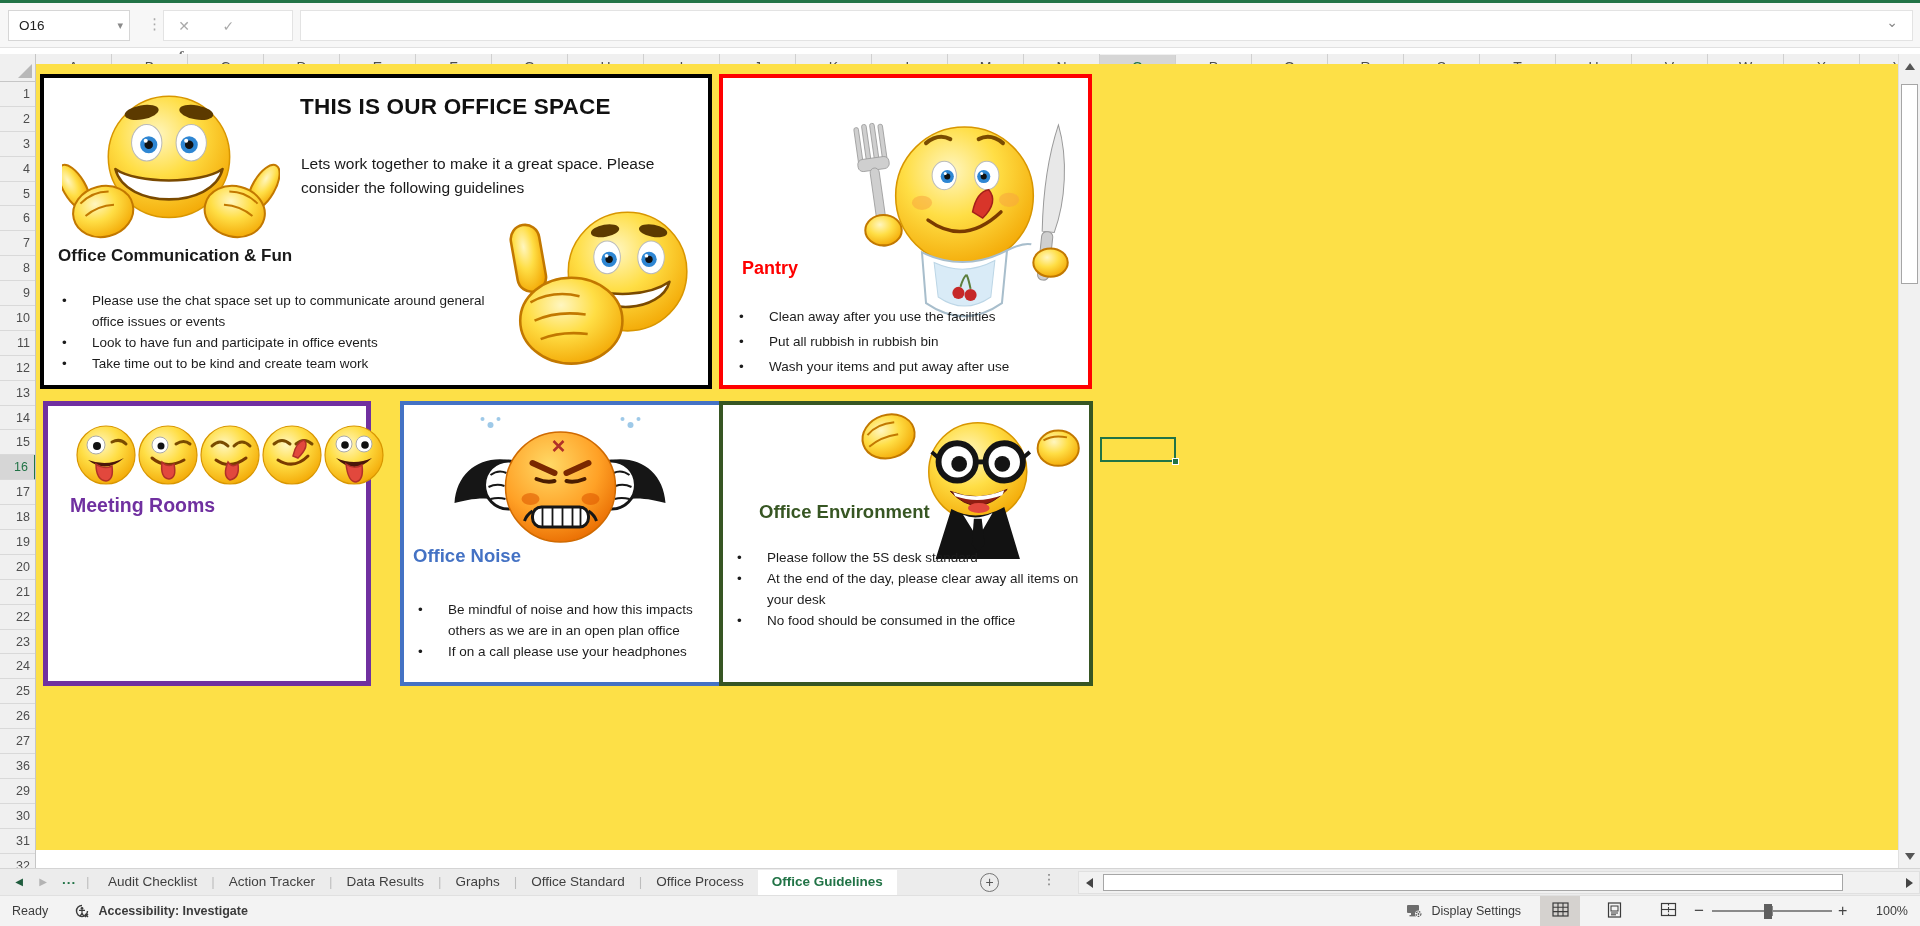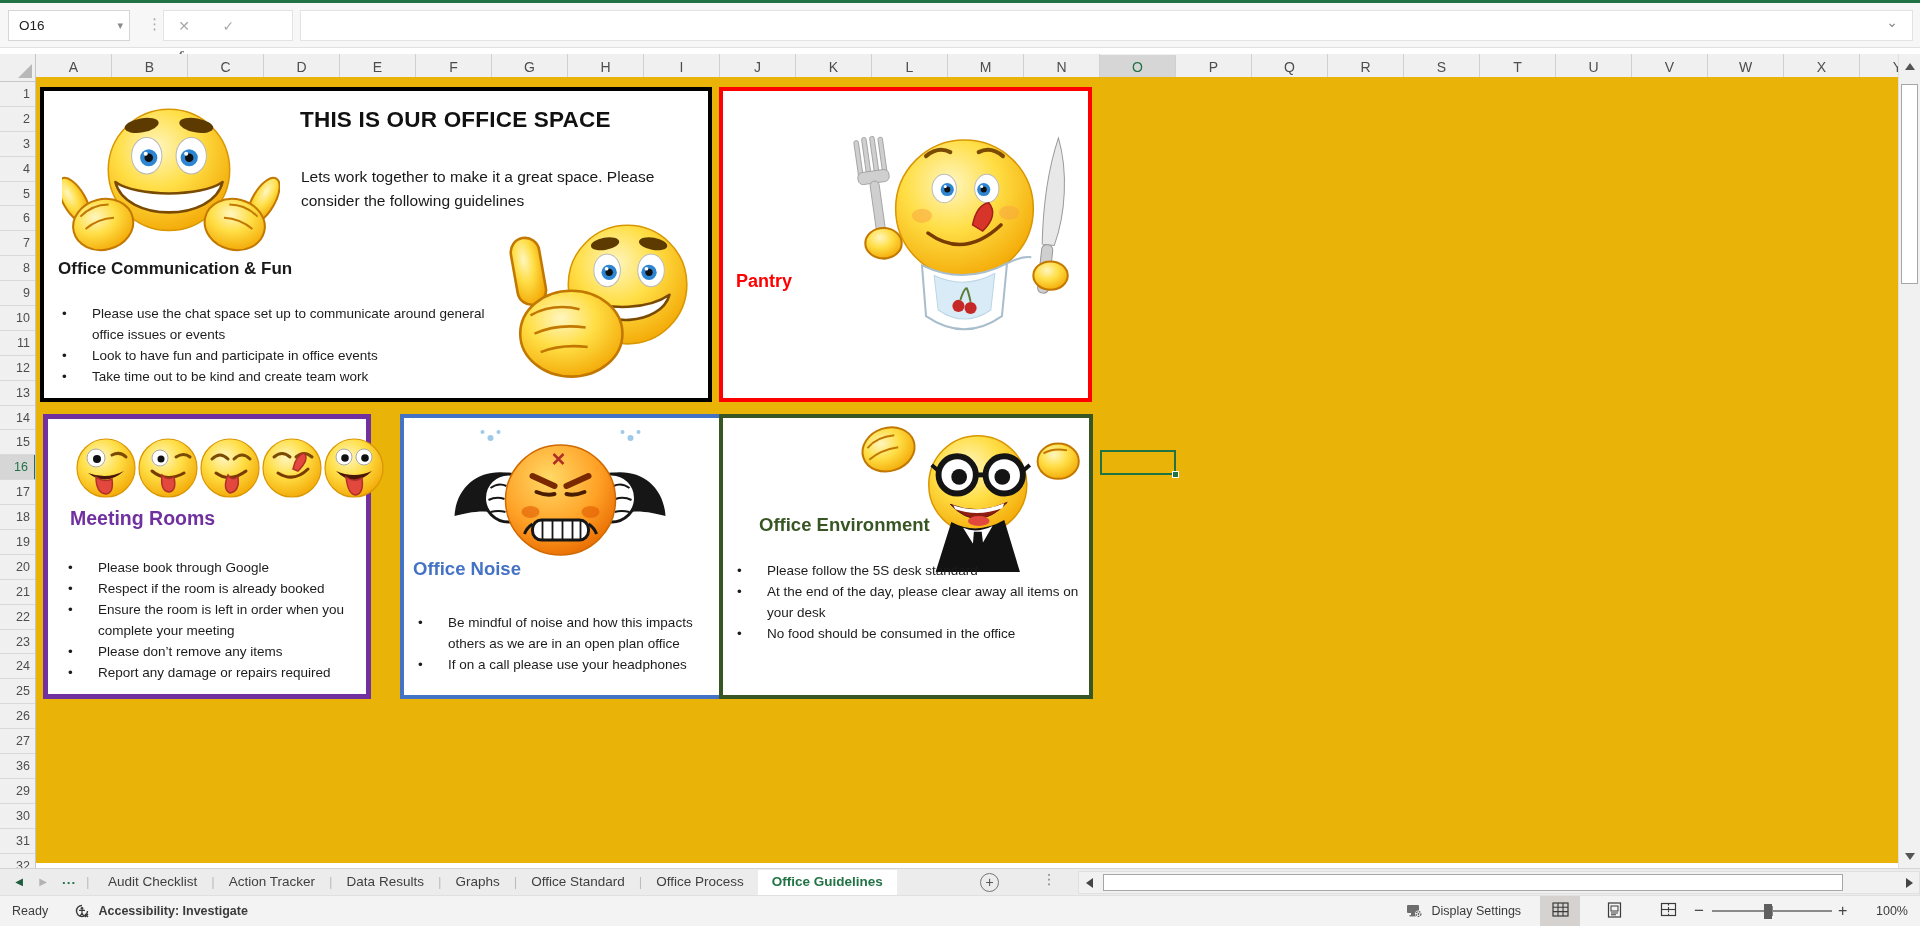--- a/index.html
+++ b/index.html
@@ -27,21 +27,21 @@
   .corner { position:absolute; left:0; top:54px; width:36px; height:28px; background:#f0f0f0; border-right:1px solid #c6c6c6; border-bottom:1px solid #c6c6c6; }
   .corner-tri { position:absolute; right:3px; bottom:3px; width:0; height:0; border-left:14px solid transparent; border-bottom:14px solid #b8b8b8; }
   .col-headers { position:absolute; left:36px; top:54px; width:1862px; height:28px; overflow:hidden; white-space:nowrap; border-bottom:1px solid #c6c6c6; background:#f0f0f0; }
   .col-h { display:inline-block; width:76px; height:28px; text-align:center; line-height:27px; font-size:14px; color:#4d4d4d; border-right:1px solid #d0d0d0; background:#f0f0f0; }
   .col-h.sel { background:#d6d6d6; color:#217346; border-bottom:2px solid #217346; line-height:25px; }
   .row-headers { position:absolute; left:0; top:82px; width:36px; height:786px; overflow:hidden; background:#f0f0f0; border-right:1px solid #c6c6c6; }
   .row-h { width:36px; height:24.9px; font-size:12.5px; color:#4d4d4d; text-align:right; padding-right:6px; line-height:24px; border-bottom:1px solid #d9d9d9; }
   .row-h.sel { background:#d6d6d6; color:#217346; border-right:2px solid #217346; }
 
   
-  .grid { position:absolute; left:36px; top:77px; width:1862px; height:786px; background:#eab308; overflow:hidden; }
+  .grid { position:absolute; left:36px; top:64px; width:1862px; height:786px; background:#fde047; overflow:hidden; }
 
   
   .gbox { position:absolute; background:#fff; }
   #boxOfficeSpace { left:4px; top:10px; width:672px; height:315px; border:4px solid #000; }
   #boxPantry { left:683px; top:10px; width:373px; height:315px; border:4px solid #f00; }
   #boxMeeting { left:7px; top:337px; width:328px; height:285px; border:5px solid #7030a0; }
   #boxNoise { left:364px; top:337px; width:336px; height:285px; border:4px solid #be185d; }
   #boxEnv { left:683px; top:337px; width:374px; height:285px; border:4px solid #375623; }
 
   .os-title { position:absolute; left:256px; top:16px; font-size:22.5px; font-weight:bold; color:#111; letter-spacing:0.2px; }
@@ -285,21 +285,26 @@
         <ellipse cx="166" cy="100" rx="10" ry="7" fill="#F7A640" opacity="0.55"></ellipse>
         <path d="M86,120 Q122,146 158,112" fill="none" stroke="#7A3B00" stroke-width="3.5" stroke-linecap="round"></path>
         <path d="M140,118 Q156,102 146,90 Q134,92 130,112 Z" fill="#D8352A" stroke="#A3201A" stroke-width="1.5"></path>
         <path d="M80,152 Q122,172 164,150 L159,202 Q122,228 84,202 Z" fill="#fff" stroke="#A8BECC" stroke-width="2"></path>
         <path d="M92,162 Q122,176 152,160 L148,196 Q122,214 96,196 Z" fill="#D9EBF7" stroke="#BCD6E6"></path>
         <circle cx="116" cy="192" r="6" fill="#C62828"></circle>
           <circle cx="128" cy="194" r="6" fill="#C62828"></circle>
         <path d="M118,186 Q121,176 124,174 M128,188 Q126,178 124,174" stroke="#5C7E3C" stroke-width="2" fill="none"></path>
         <path d="M164,150 Q180,142 188,144" stroke="#A8BECC" stroke-width="2" fill="none"></path>
       </svg>
-      <div class="p-heading" style="color: rgb(255, 0, 0);">Pantry</div>
+      <div class="p-heading" style="color: rgb(255, 0, 0); margin-left: 6px;">Pantry</div>
+      <ul class="blist p-list">
+          <li>Clean away after you use the facilities</li>
+          <li>Put all rubbish in rubbish bin</li>
+          <li>Wash your items and put away after use</li>
+        </ul>
     </div>
 
     <div class="gbox" id="boxMeeting" style="border-color: rgb(112, 48, 160);">
       <svg class="emj emj4" viewBox="0 0 310 72">
         <g>
           <circle cx="32" cy="37" r="29" fill="url(#gy)" stroke="#D89600" stroke-width="1.2"></circle>
           <circle cx="22" cy="27" r="9" fill="#fff" stroke="#aaa"></circle>
             <circle cx="23" cy="28" r="4" fill="#111"></circle>
           <path d="M38,24 q8,-4 14,2" stroke="#7A4B00" stroke-width="3" fill="none" stroke-linecap="round"></path>
           <path d="M14,42 Q32,56 50,40 Q33,49 14,42 Z" fill="#4A160A"></path>
@@ -331,27 +336,20 @@
           <circle cx="32" cy="37" r="29" fill="url(#gy)" stroke="#D89600" stroke-width="1.2"></circle>
           <circle cx="22" cy="26" r="8" fill="#fff" stroke="#aaa"></circle>
             <circle cx="23" cy="27" r="3.8" fill="#111"></circle>
           <circle cx="42" cy="26" r="8" fill="#fff" stroke="#aaa"></circle>
             <circle cx="43" cy="27" r="3.8" fill="#111"></circle>
           <path d="M14,40 Q32,58 50,40 Q32,48 14,40 Z" fill="#4A160A"></path>
           <path d="M24,46 Q26,64 34,64 Q42,62 40,47 Q32,52 24,46 Z" fill="#E2483D" stroke="#B03028" stroke-width="1.5"></path>
         </g>
       </svg>
       <div class="m-heading" style="color: rgb(112, 48, 160);">Meeting Rooms</div>
-      <ul class="blist m-list">
-          <li>Please book through Google</li>
-          <li>Respect if the room is already booked</li>
-          <li>Ensure the room is left in order when you complete your meeting</li>
-          <li>Please don’t remove any items</li>
-          <li>Report any damage or repairs required</li>
-        </ul>
     </div>
 
     <div class="gbox" id="boxNoise" style="border-color: rgb(68, 114, 196);">
       <svg class="emj emj5" viewBox="0 0 215 150">
         <path d="M2,92 C4,58 34,40 68,52 L58,92 C36,84 16,88 2,92 Z" fill="#161616"></path>
         <path d="M213,92 C211,58 181,40 147,52 L157,92 C179,84 199,88 213,92 Z" fill="#161616"></path>
         <circle cx="56" cy="74" r="24" fill="#fff" stroke="#161616" stroke-width="3"></circle>
         <path d="M38,64 q8,-6 16,-2 M36,76 q8,-4 16,-1 M38,88 q8,-2 15,0" stroke="#161616" stroke-width="2" fill="none"></path>
         <circle cx="159" cy="74" r="24" fill="#fff" stroke="#161616" stroke-width="3"></circle>
         <path d="M177,64 q-8,-6 -16,-2 M179,76 q-8,-4 -16,-1 M177,88 q-8,-2 -15,0" stroke="#161616" stroke-width="2" fill="none"></path>

